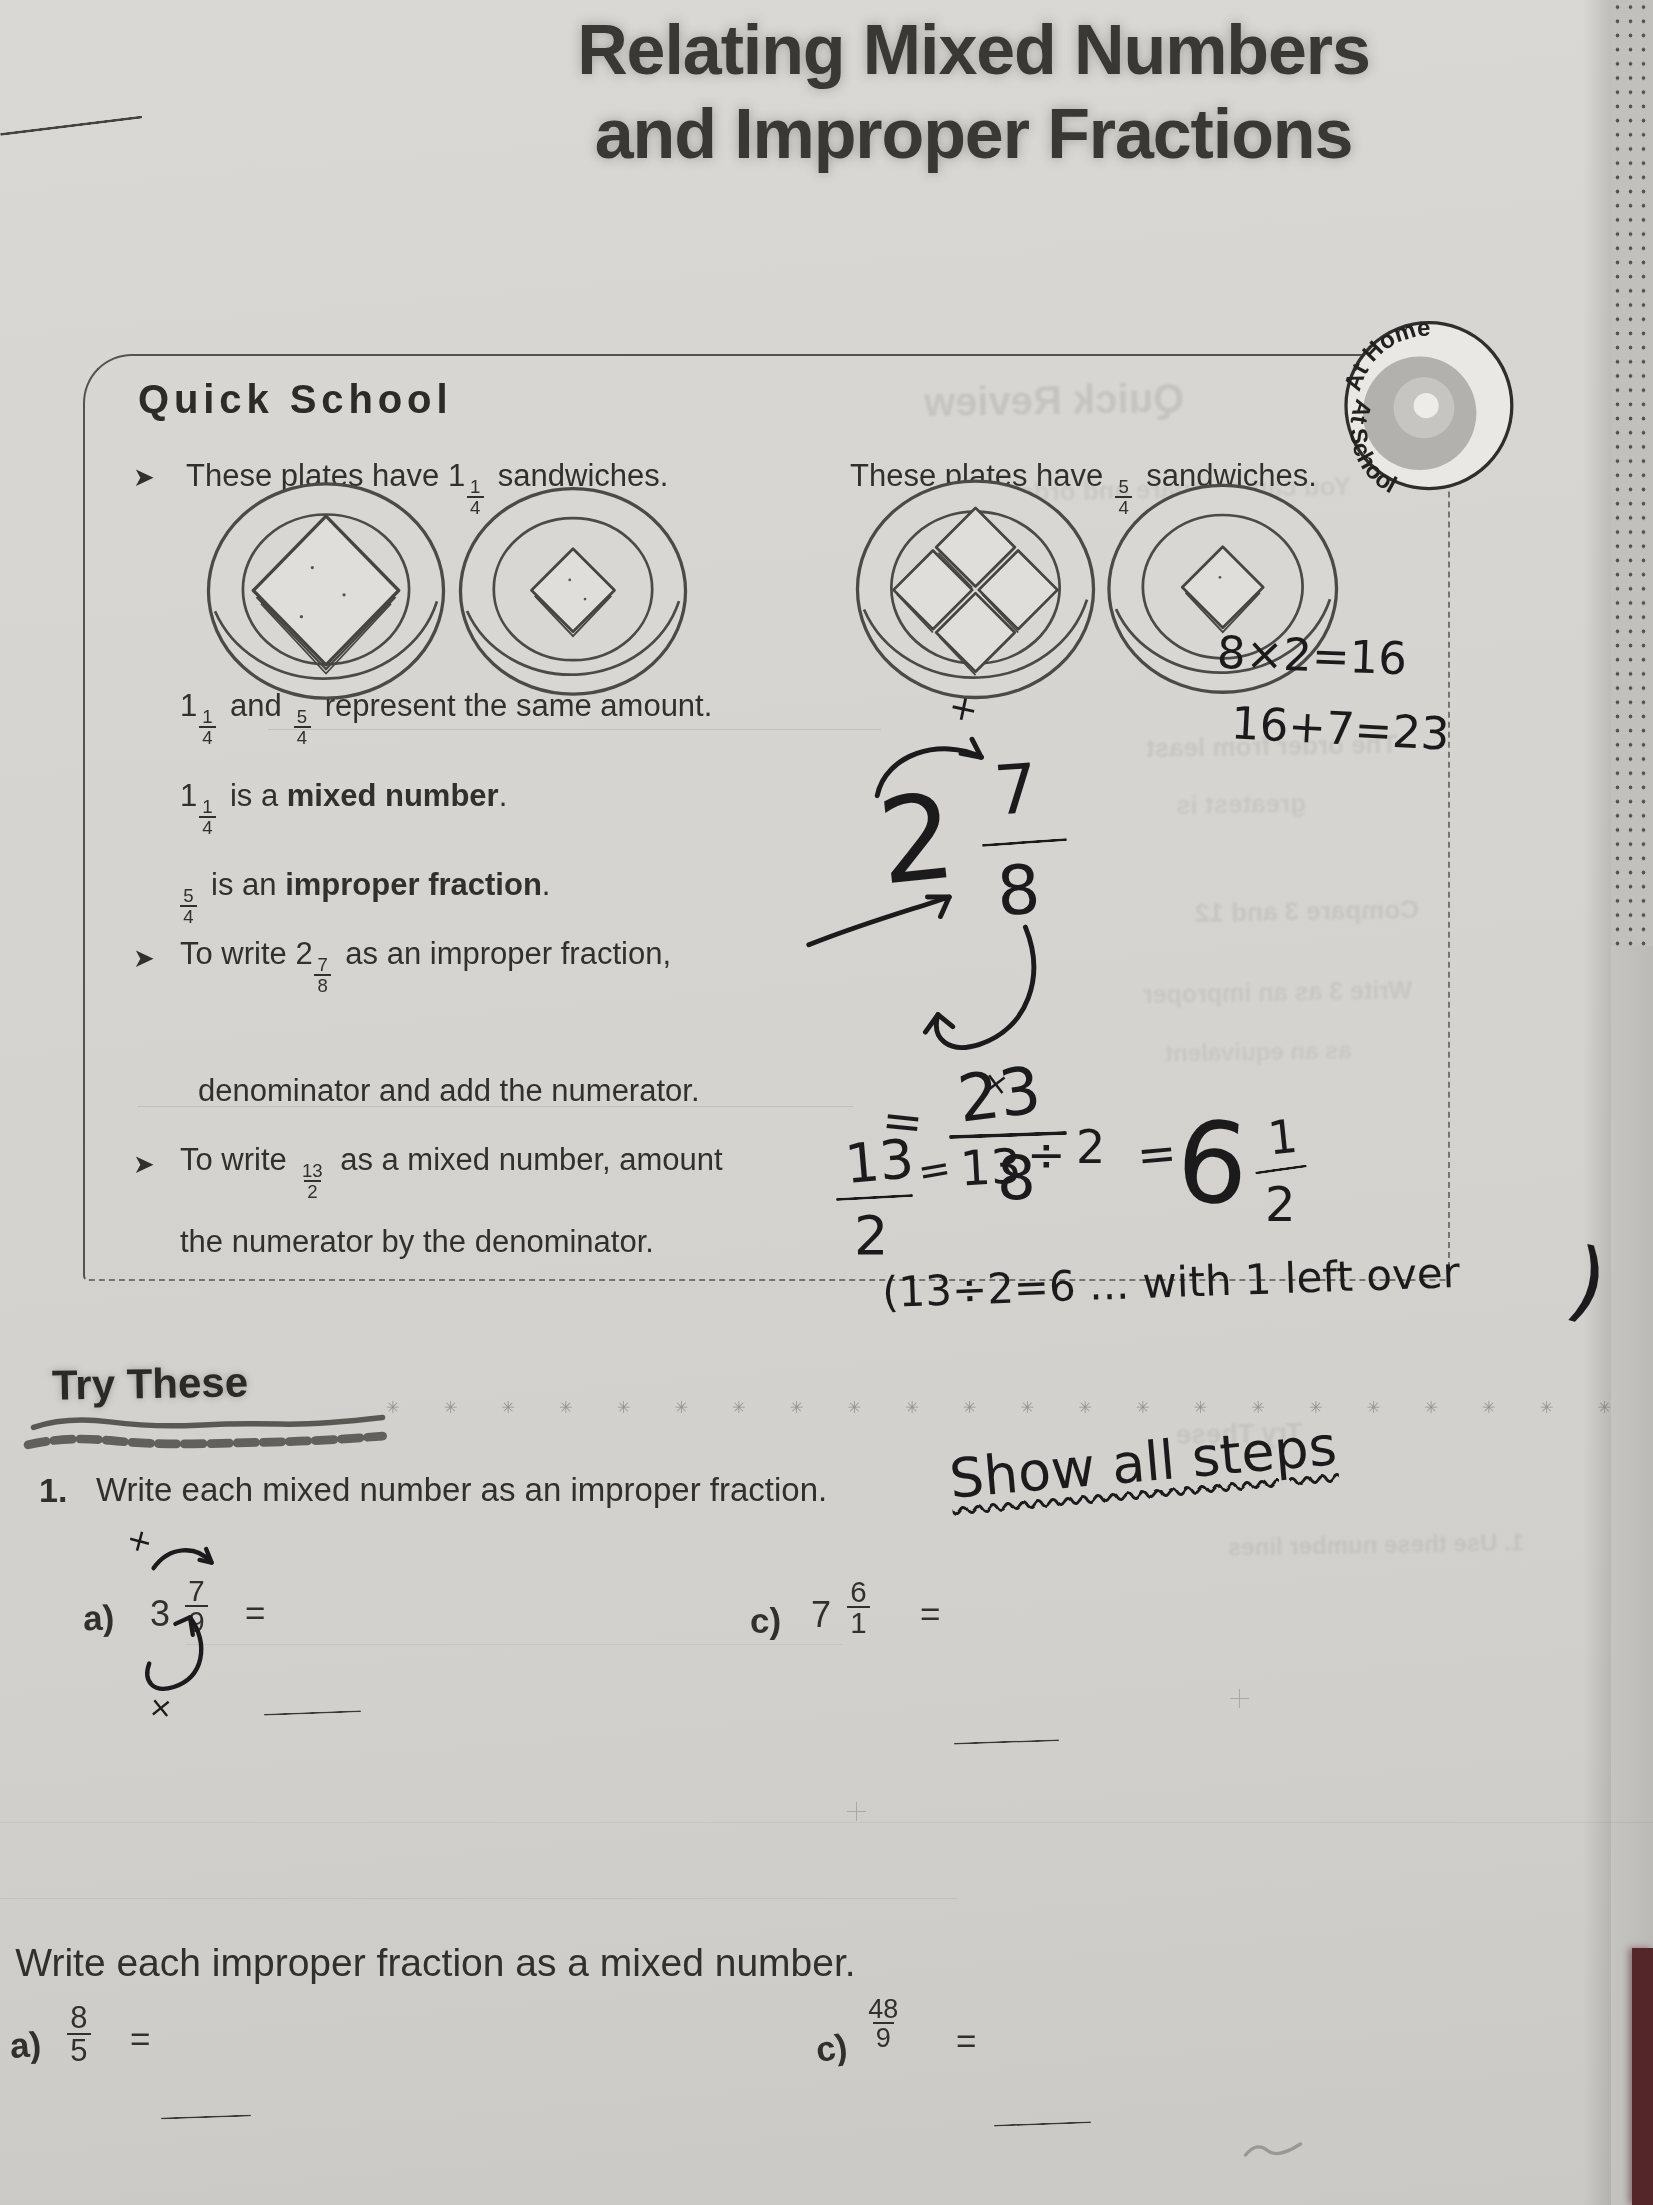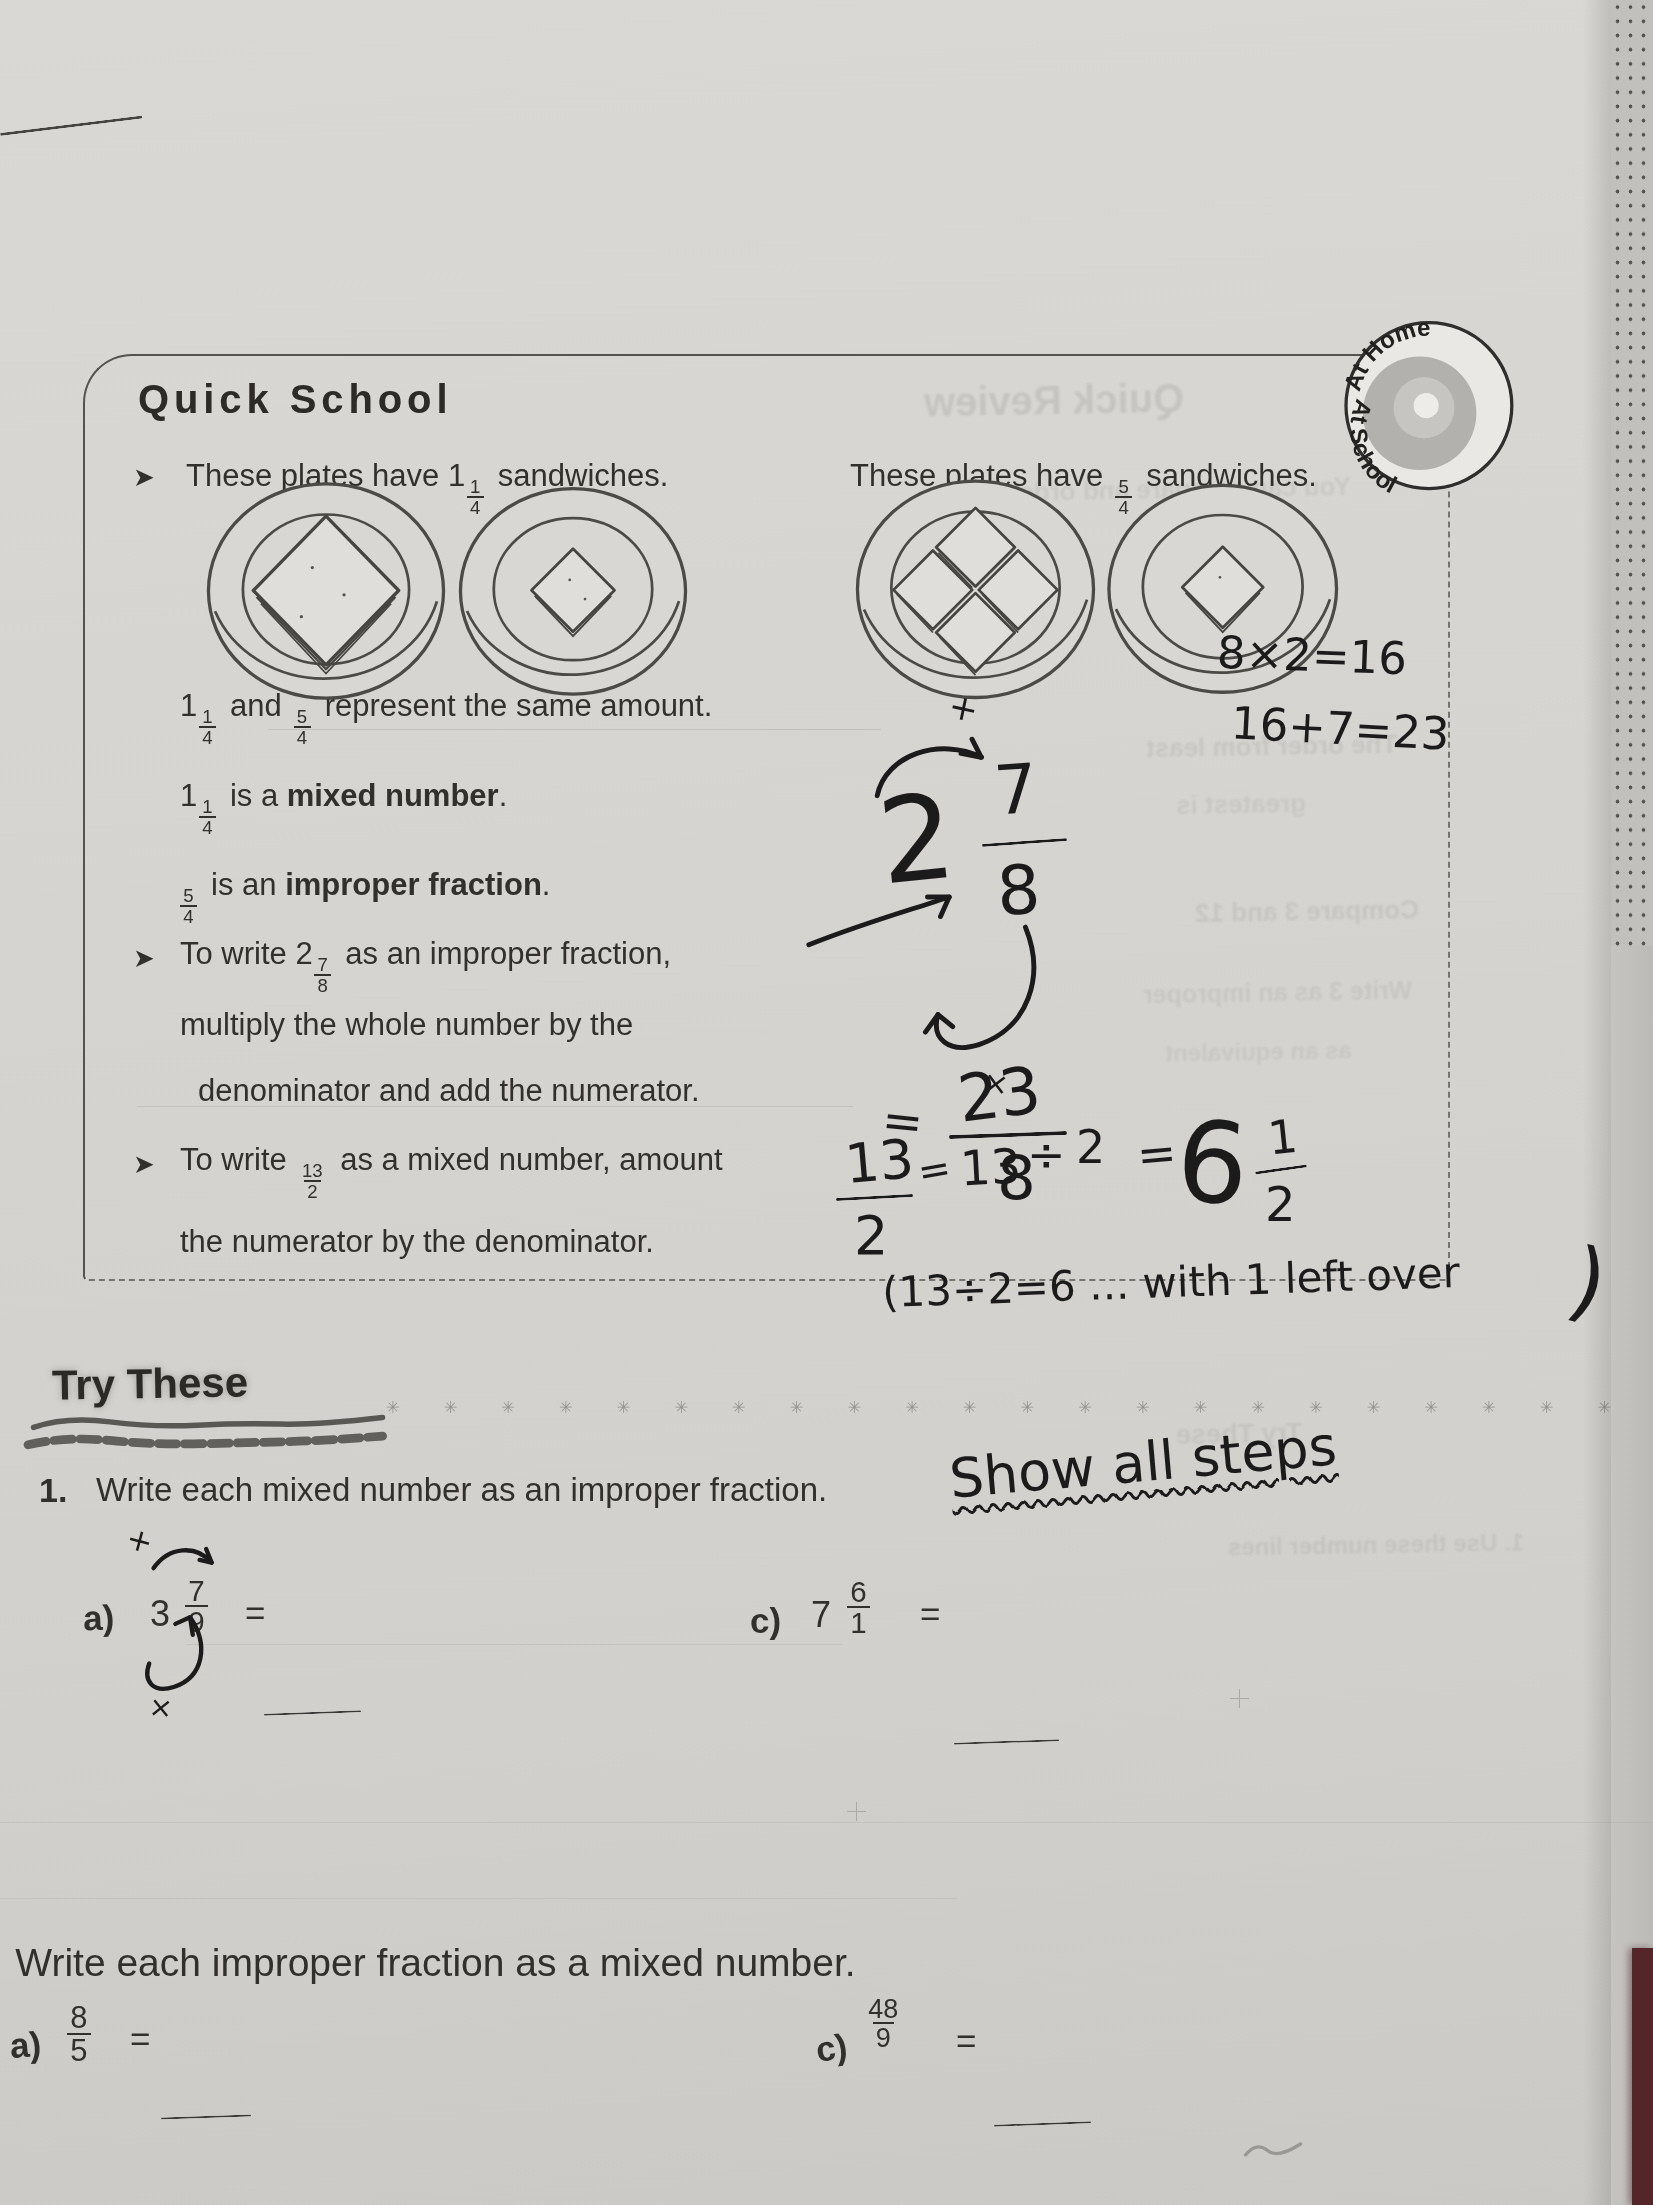--- a/index.html
+++ b/index.html
@@ -92,20 +92,24 @@
 
   <div class="pline" style="left:268px;top:729px;width:613px;"></div>
   <div class="pline" style="left:137px;top:1106px;width:716px;"></div>
   <div class="pline" style="left:186px;top:1644px;width:656px;opacity:.7;"></div>
   <div class="pline" style="left:0;top:1822px;width:1654px;opacity:.55;"></div>
   <div class="pline" style="left:0;top:1898px;width:957px;opacity:.7;"></div>
   <div class="pmark" style="left:909px;top:661px;"></div>
   <div class="pmark" style="left:847px;top:1802px;"></div>
   <div class="pmark" style="left:1230px;top:1689px;"></div>
 
+  <div class="title">
+    <div>Relating Mixed Numbers</div>
+    <div>and Improper Fractions</div>
+  </div>
 
   <div class="qr-box"></div>
   <div class="qr-heading">Quick School</div>
 
   <div class="badge">
     <svg width="180" height="180" viewBox="0 0 330 330">
       <defs>
         <path id="arcTop" d="M 34 176 A 128 128 0 0 1 292 162" fill="none"></path>
         <path id="arcBot" d="M 40 140 A 130 130 0 0 0 262 282" fill="none"></path>
       </defs>
@@ -227,21 +231,20 @@
 
   <span class="bullet" style="left:133px;top:943px;">➤</span>
   <span class="ptext" style="left:180px;top:936px;">
     <span>To write</span>
     <span class="mx"><span>2</span><span class="fr">
           <span class="n">7</span>
           <span class="d">8</span>
         </span></span>
     <span>as an improper fraction,</span>
   </span>
-  <span class="ptext" style="left:180px;top:1007px;">multiply the whole number by the</span>
   <span class="ptext" style="left:198px;top:1073px;">denominator and add the numerator.</span>
 
   <span class="bullet" style="left:133px;top:1149px;">➤</span>
   <span class="ptext" style="left:180px;top:1142px;">
     <span>To write</span>
     <span class="fr">
         <span class="n">13</span>
         <span class="d">2</span>
       </span>
     <span>as a mixed number, amount</span>

